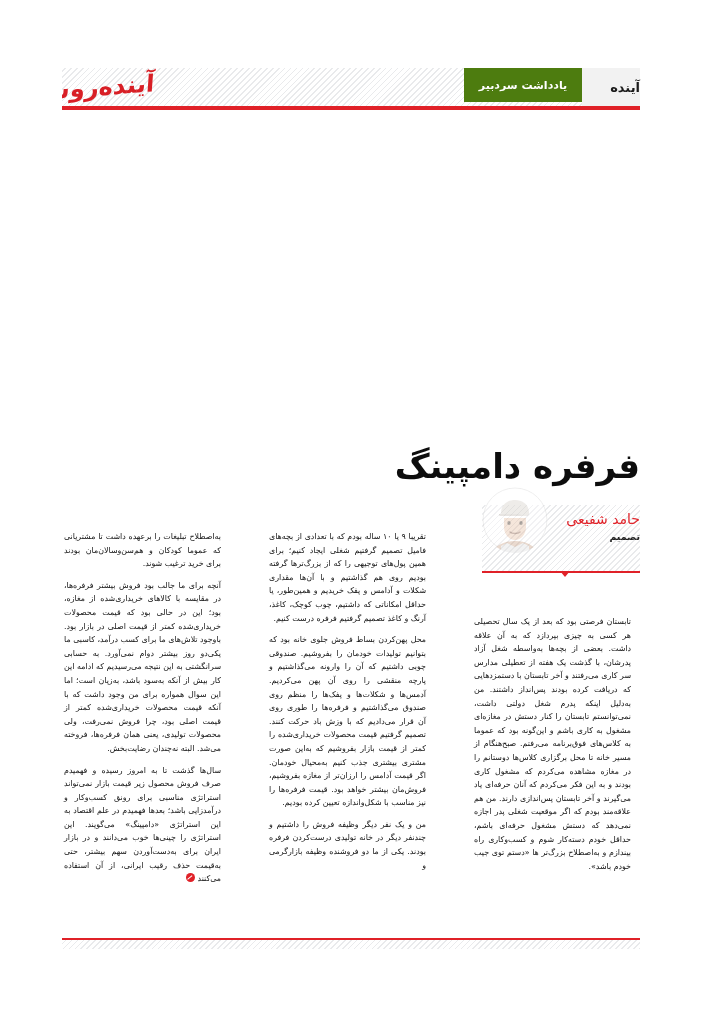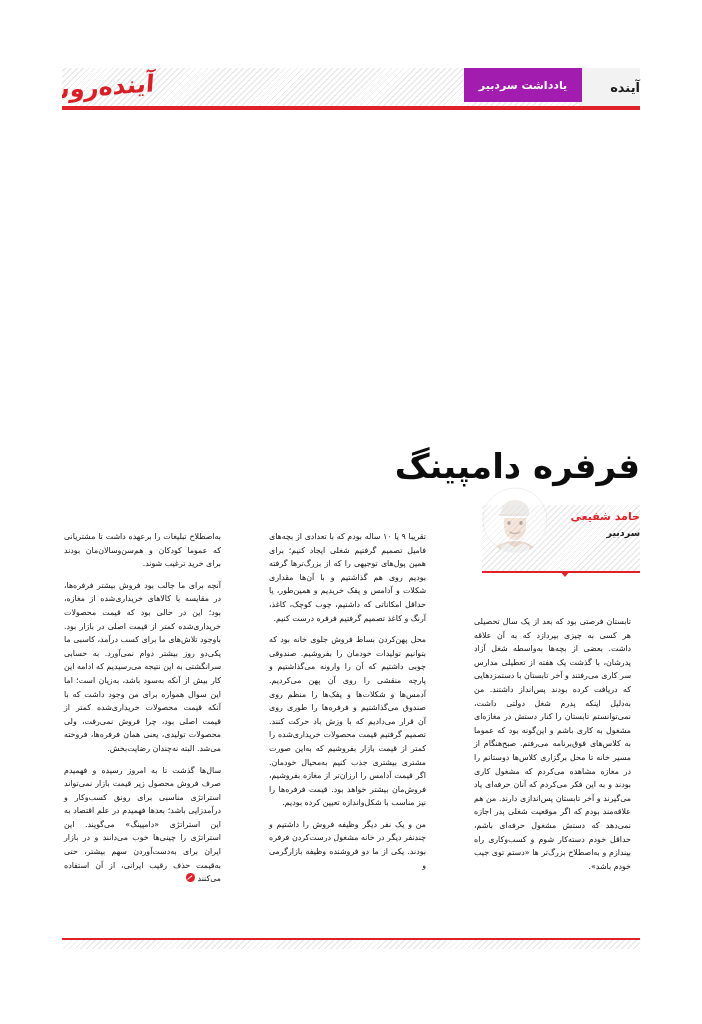--- a/index.html
+++ b/index.html
@@ -104,21 +104,21 @@
     line-height: 1;
   }
 
   
   .rubric-badge {
     position: absolute;
     right: 58px;
     top: 0px;
     width: 118px;
     height: 34px;
-    background: #a21caf;
+    background: #4d7c0f;
     display: flex;
     align-items: center;
     justify-content: center;
   }
 
   .rubric-badge-label {
     font-size: 11px;
     font-weight: bold;
     color: #ffffff;
     line-height: 1;
@@ -176,22 +176,22 @@
 
   .byline-text {
     position: absolute;
     right: 0px;
     top: 22px;
     width: 88px;
     text-align: right;
   }
 
   .author-name {
-    font-size: 11px;
-    font-weight: bold;
+    font-size: 14px;
+    font-weight: normal;
     color: #e02128;
     line-height: 1.5;
   }
 
   .author-role {
     font-size: 9.5px;
     font-weight: bold;
     color: #222222;
     line-height: 1.5;
   }
@@ -320,34 +320,34 @@
         <path d="M17 27h20c2 0 3 1 3 2H18c-1 0-1-1-1-2z" fill="#c9c3bb"></path>
         <ellipse cx="27" cy="36" rx="1.7" ry="1.9" fill="#4a3a2e"></ellipse>
         <ellipse cx="39" cy="36" rx="1.7" ry="1.9" fill="#4a3a2e"></ellipse>
         <path d="M28 45c2 2 8 2 10 0" stroke="#8a5f49" stroke-width="1.6" fill="none" stroke-linecap="round"></path>
         <path d="M25 56l8 4 8-4 6 3v7H19v-7z" fill="#e2e2e2"></path>
       </svg>
     </div>
 
     <div class="byline-text">
       <div class="author-name">حامد شفیعی</div>
-      <div class="author-role">سردبیر</div>
+      <div class="author-role">تصمیم</div>
     </div>
   </div>
   <div class="byline-divider"></div>
   <div class="byline-marker"></div>
 
   <div class="col col-right">
     <p>تابستان فرصتی بود که بعد از یک سال تحصیلی هر کسی به چیزی بپردازد که به آن علاقه داشت. بعضی از بچه‌ها به‌واسطه شغل آزاد پدرشان، با گذشت یک هفته از تعطیلی مدارس سر کاری می‌رفتند و آخر تابستان با دستمزدهایی که دریافت کرده بودند پس‌انداز داشتند. من به‌دلیل اینکه پدرم شغل دولتی داشت، نمی‌توانستم تابستان را کنار دستش در مغازه‌ای مشغول به کاری باشم و این‌گونه بود که عموما به کلاس‌های فوق‌برنامه می‌رفتم. صبح‌هنگام از مسیر خانه تا محل برگزاری کلاس‌ها دوستانم را در مغازه مشاهده می‌کردم که مشغول کاری بودند و به این فکر می‌کردم که آنان حرفه‌ای یاد می‌گیرند و آخر تابستان پس‌اندازی دارند. من هم علاقه‌مند بودم که اگر موقعیت شغلی پدر اجازه نمی‌دهد که دستش مشغول حرفه‌ای باشم، حداقل خودم دسته‌کار شوم و کسب‌وکاری راه بیندازم و به‌اصطلاح بزرگ‌تر ها «دستم توی جیب خودم باشد».</p>
   </div>
 
   <div class="col col-middle">
     <p>تقریبا ۹ یا ۱۰ ساله بودم که با تعدادی از بچه‌های فامیل تصمیم گرفتیم شغلی ایجاد کنیم؛ برای همین پول‌های توجیهی را که از بزرگ‌ترها گرفته بودیم روی هم گذاشتیم و با آن‌ها مقداری شکلات و آدامس و پفک خریدیم و همین‌طور، یا حداقل امکاناتی که داشتیم، چوب کوچک، کاغذ، آرنگ و کاغذ تصمیم گرفتیم فرفره درست کنیم.</p>
     <p>محل پهن‌کردن بساط فروش جلوی خانه بود که بتوانیم تولیدات خودمان را بفروشیم. صندوقی چوبی داشتیم که آن را وارونه می‌گذاشتیم و پارچه منقشی را روی آن پهن می‌کردیم. آدمس‌ها و شکلات‌ها و پفک‌ها را منظم روی صندوق می‌گذاشتیم و فرفره‌ها را طوری روی آن قرار می‌دادیم که با وزش باد حرکت کنند. تصمیم گرفتیم قیمت محصولات خریداری‌شده را کمتر از قیمت بازار بفروشیم که به‌این صورت مشتری بیشتری جذب کنیم به‌محیال خودمان. اگر قیمت آدامس را ارزان‌تر از مغازه بفروشیم، فروش‌مان بیشتر خواهد بود. قیمت فرفره‌ها را نیز مناسب با شکل‌واندازه تعیین کرده بودیم.</p>
-    <p>من و یک نفر دیگر وظیفه فروش را داشتیم و چندنفر دیگر در خانه مشغول درست‌کردن فرفره بودند. یکی از ما دو فروشنده وظیفه بازارگرمی و</p>
+    <p>من و یک نفر دیگر وظیفه فروش را داشتیم و چندنفر دیگر در خانه تولیدی درست‌کردن فرفره بودند. یکی از ما دو فروشنده وظیفه بازارگرمی و</p>
   </div>
 
   <div class="col col-left">
     <p>به‌اصطلاح تبلیغات را برعهده داشت تا مشتریانی که عموما کودکان و هم‌سن‌وسالان‌مان بودند برای خرید ترغیب شوند.</p>
     <p>آنچه برای ما جالب بود فروش بیشتر فرفره‌ها، در مقایسه با کالاهای خریداری‌شده از مغازه، بود؛ این در حالی بود که قیمت محصولات خریداری‌شده کمتر از قیمت اصلی در بازار بود. باوجود تلاش‌های ما برای کسب درآمد، کاسبی ما یکی‌دو روز بیشتر دوام نمی‌آورد. به حسابی سرانگشتی به این نتیجه می‌رسیدیم که ادامه این کار بیش از آنکه به‌سود باشد، به‌زیان است؛ اما این سوال همواره برای من وجود داشت که با آنکه قیمت محصولات خریداری‌شده کمتر از قیمت اصلی بود، چرا فروش نمی‌رفت، ولی محصولات تولیدی، یعنی همان فرفره‌ها، فروخته می‌شد. البته نه‌چندان رضایت‌بخش.</p>
     <p><span>سال‌ها گذشت تا به امروز رسیده و فهمیدم صرف فروش محصول زیر قیمت بازار نمی‌تواند استراتژی مناسبی برای رونق کسب‌وکار و درآمدزایی باشد؛ بعدها فهمیدم در علم اقتصاد به این استراتژی «دامپینگ» می‌گویند. این استراتژی را چینی‌ها خوب می‌دانند و در بازار ایران برای به‌دست‌آوردن سهم بیشتر، حتی به‌قیمت حذف رقیب ایرانی، از آن استفاده می‌کنند</span><span class="endmark"></span></p>
   </div>
 
   <div class="footer-rule"></div>
   <div class="footer-hatch hatch"></div>

